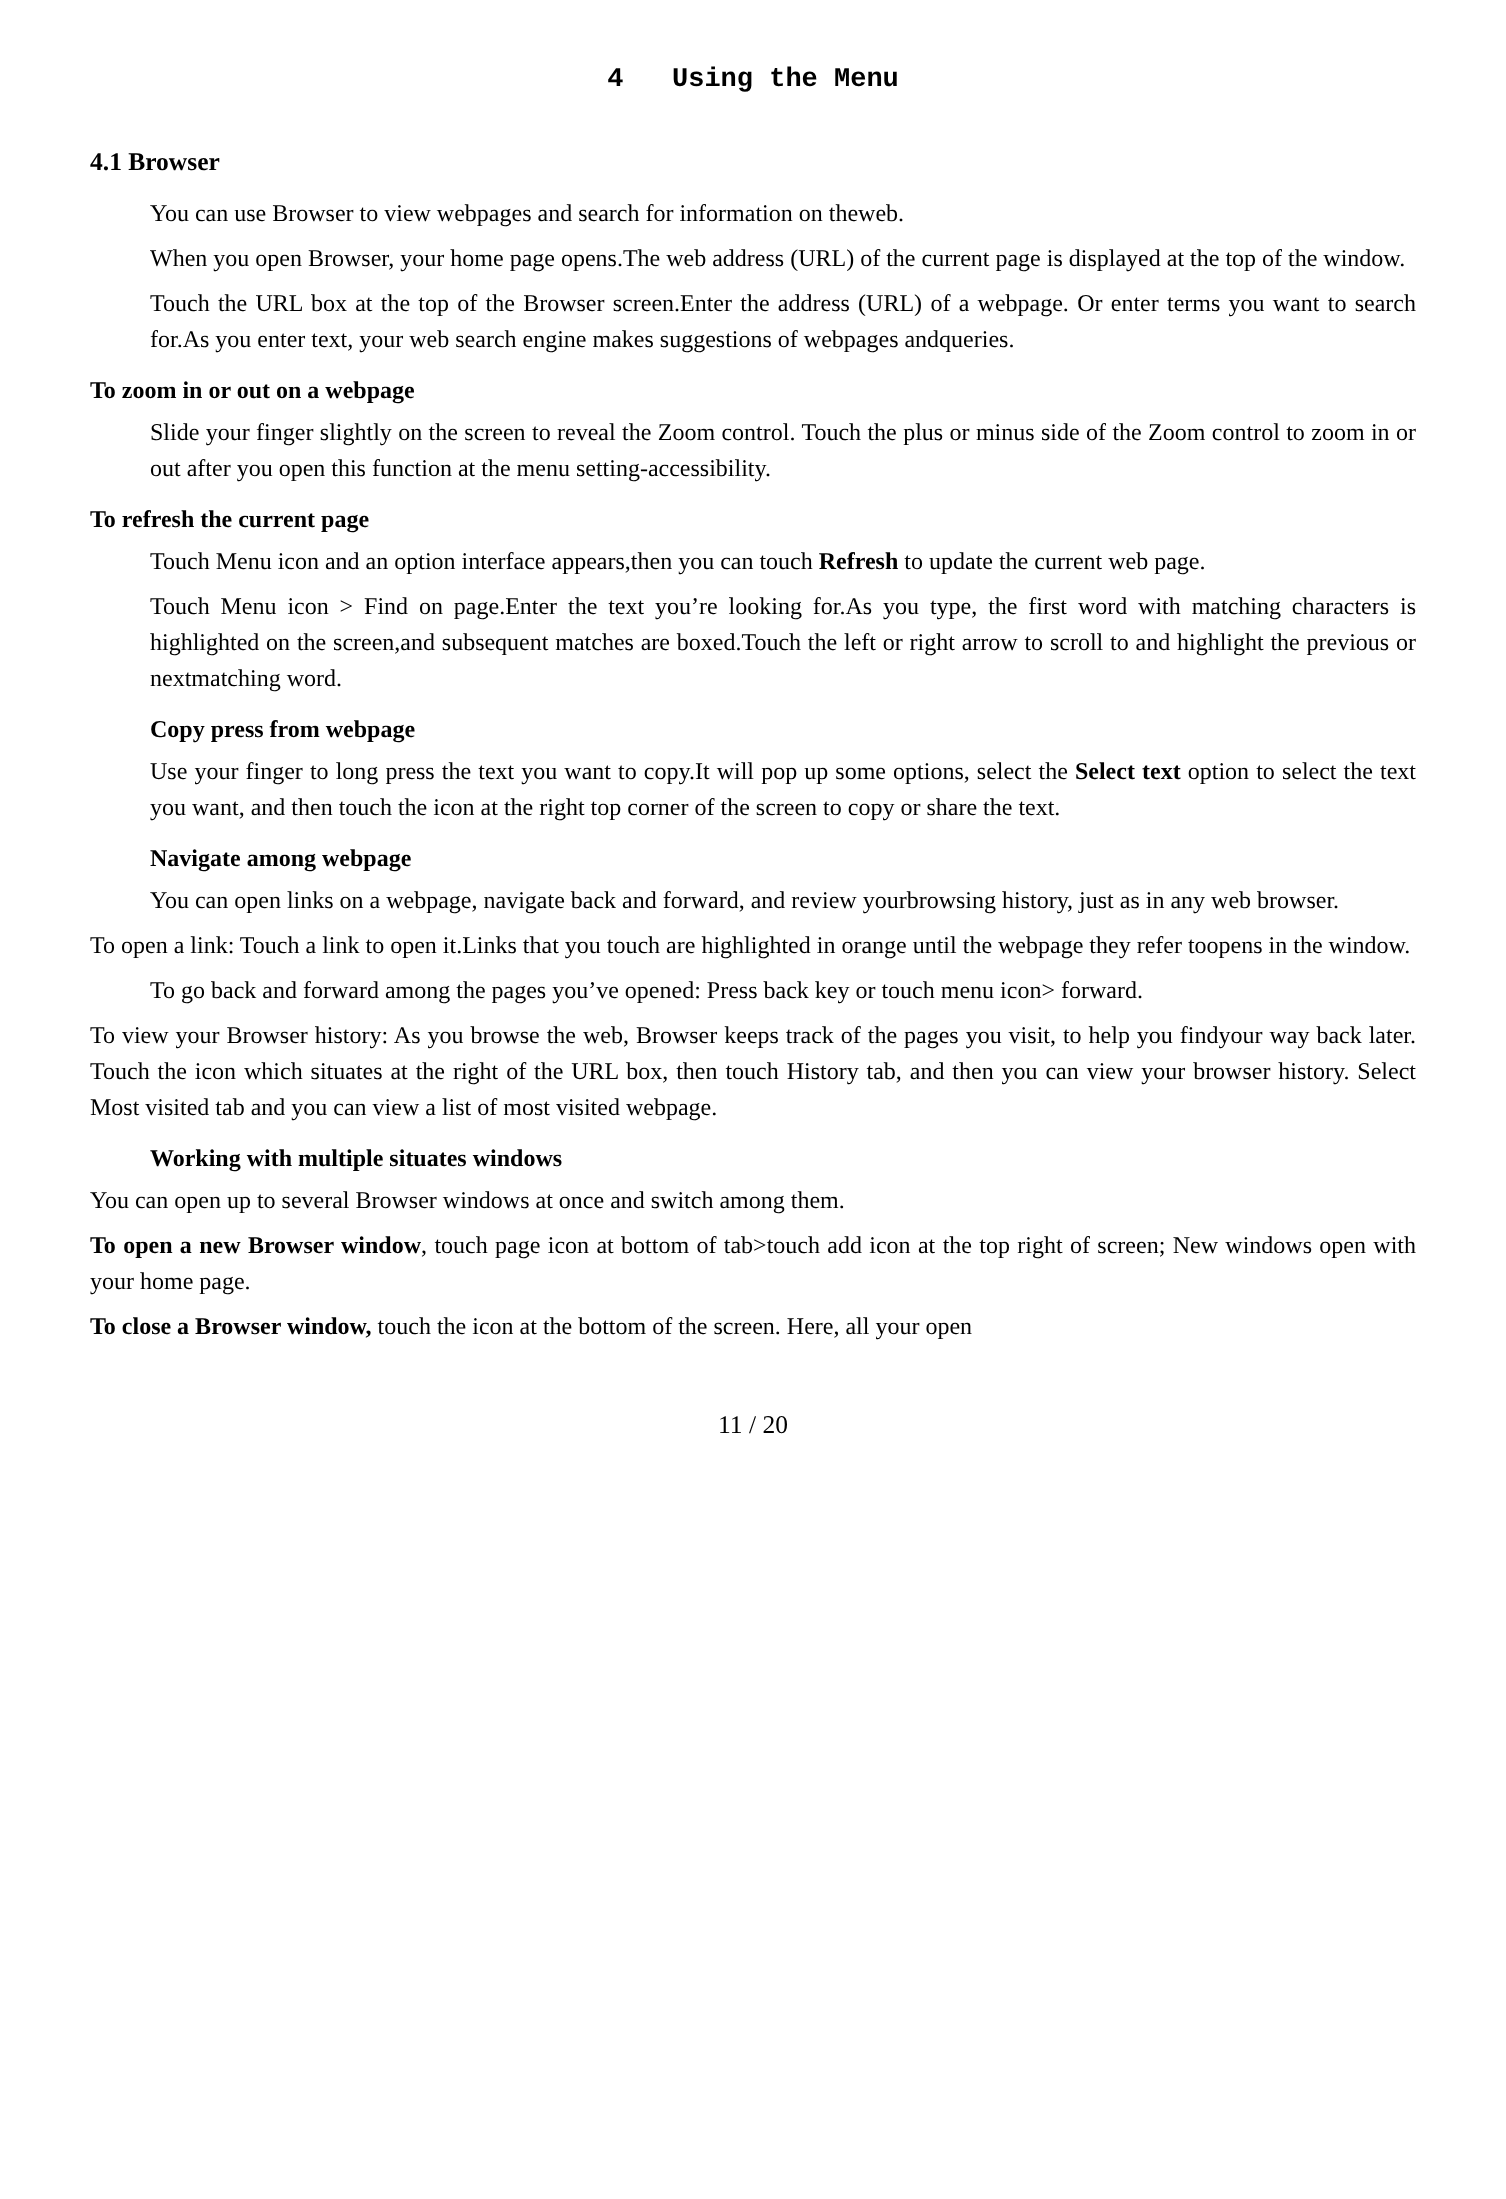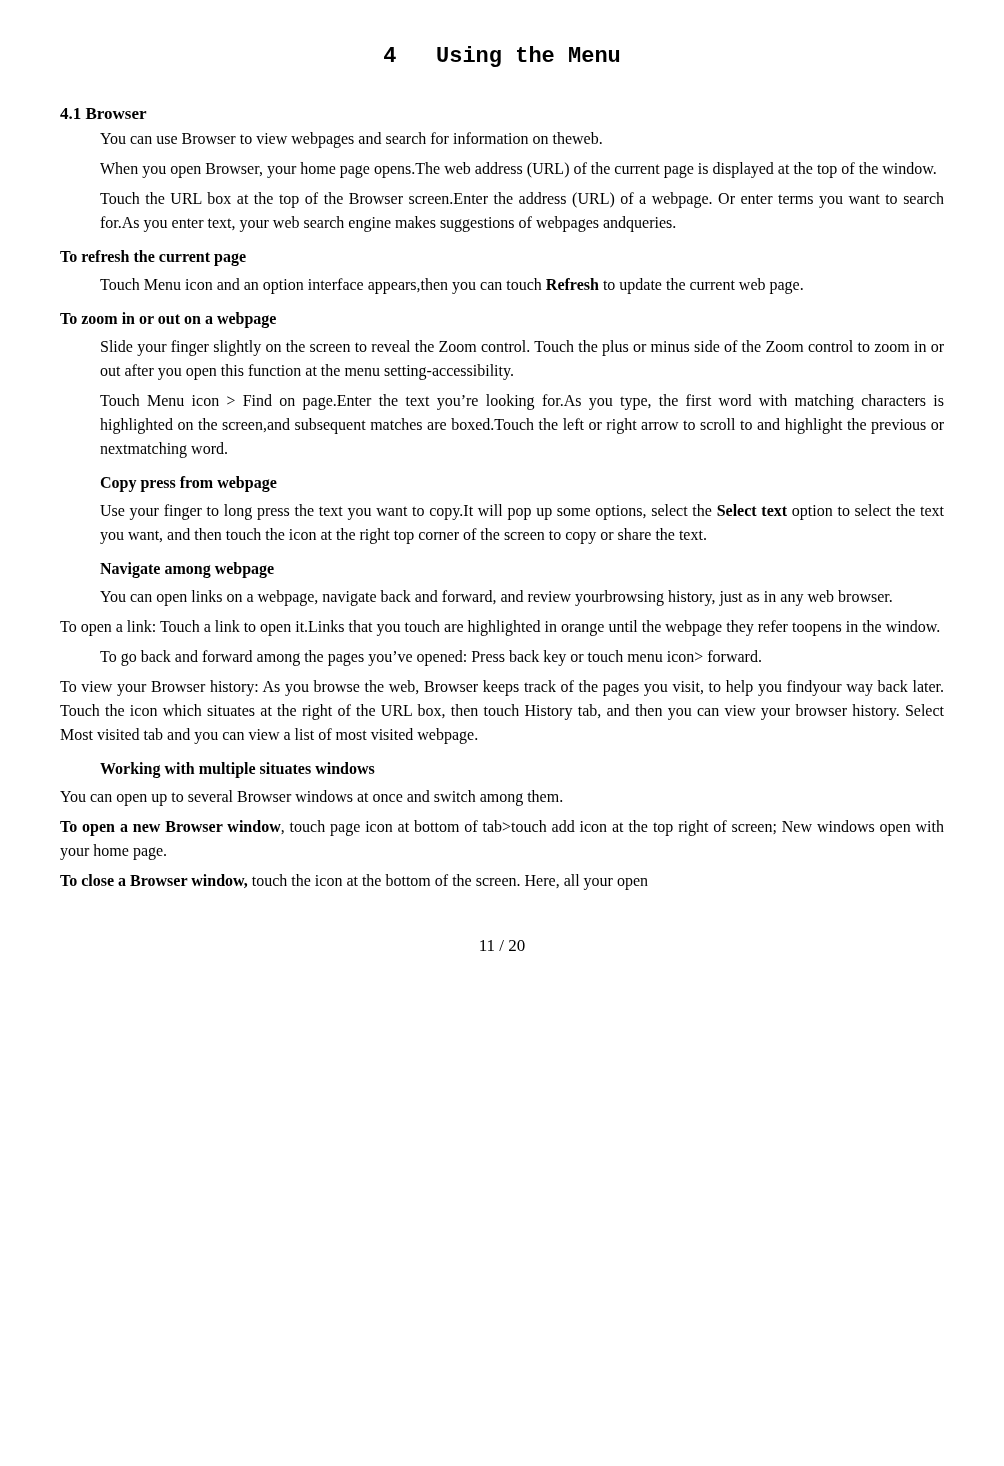--- a/index.html
+++ b/index.html
@@ -13,27 +13,28 @@
       color: #000;
       background: #fff;
       width: 1004px;
       min-height: 1466px;
       padding: 40px 60px;
       line-height: 1.5;
     }
     h1.chapter-title {
       text-align: center;
       font-family: "Courier New", Courier, monospace;
-      font-size: 22px;
+      font-size: 18px;
       font-weight: bold;
       margin-bottom: 28px;
     }
     .section-heading {
       font-size: 17px;
       font-weight: bold;
+      margin-bottom: 10px;
     }
     .subsection-heading {
       font-weight: bold;
       margin-top: 10px;
       margin-bottom: 4px;
     }
     .indent {
       margin-left: 40px;
     }
     p {
@@ -63,29 +64,29 @@
   <div class="section-heading">4.1    Browser</div>
 
   <p class="indent">You can use Browser to view webpages and search for information on theweb.</p>
   <p class="indent">When you open Browser, your home page opens.The web address (URL) of the current page is displayed at the top of the window.</p>
 
   <div>
     <p class="indent">Touch the URL box at the top of the Browser screen.Enter the address (URL) of a webpage. Or enter terms you want to search for.As you enter text, your web search engine makes suggestions of webpages andqueries.</p>
   </div>
 
   <div>
+    <p class="no-indent subsection-heading">To zoom in or out on a webpage</p>
+    <p class="indent">Slide your finger slightly on the screen to reveal the Zoom control. Touch the plus or minus side of the Zoom control to zoom in or out after you open this function at the menu setting-accessibility.</p>
+  </div>
+
+  <div>
     <p class="no-indent subsection-heading">To refresh the current page</p>
     <p class="indent">
       <span>Touch Menu icon and an option interface appears,then you can touch </span><span class="bold-inline">Refresh</span><span> to update the current web page.</span>
     </p>
-  </div>
-
-  <div>
-    <p class="no-indent subsection-heading">To zoom in or out on a webpage</p>
-    <p class="indent">Slide your finger slightly on the screen to reveal the Zoom control. Touch the plus or minus side of the Zoom control to zoom in or out after you open this function at the menu setting-accessibility.</p>
   </div>
 
   <div>
     <p class="indent">Touch Menu icon &gt; Find on page.Enter the text you’re looking for.As you type, the first word with matching characters is highlighted on the screen,and subsequent matches are boxed.Touch the left or right arrow to scroll to and highlight the previous or nextmatching word.</p>
   </div>
 
   <div>
     <p class="indent subsection-heading">Copy press from webpage</p>
     <p class="indent">
       <span>Use your finger to long press the text you want to copy.It will pop up some options, select the </span><span class="bold-inline">Select text</span><span> option to select the text you want, and then touch the icon at the right top corner of the screen to copy or share the text.</span>

